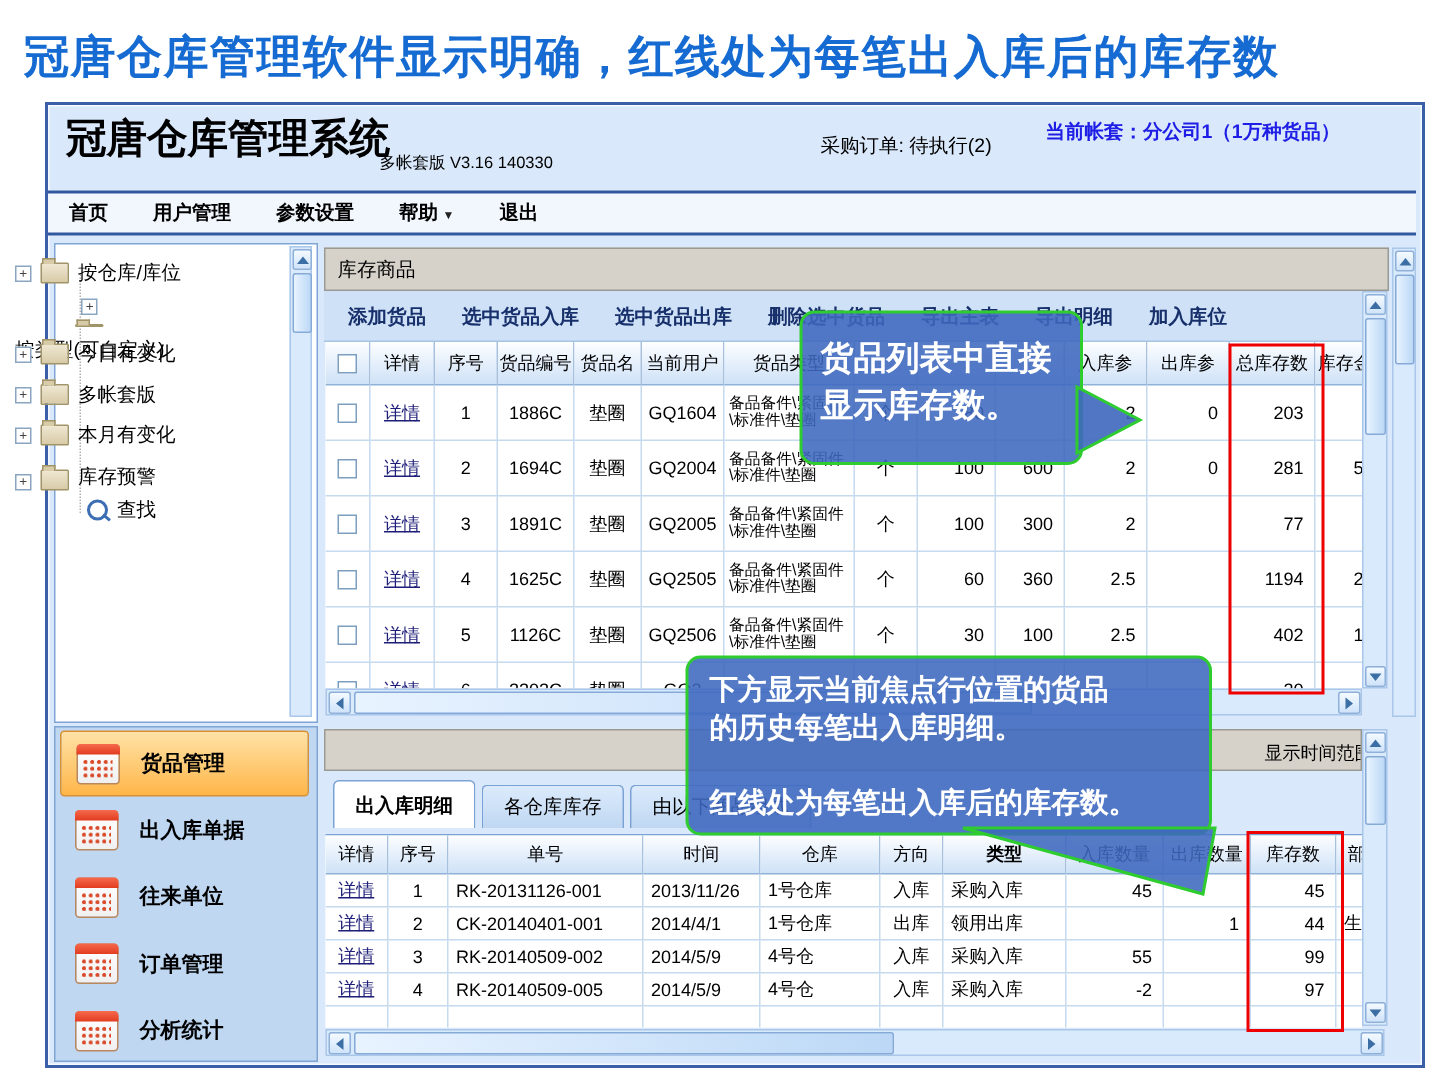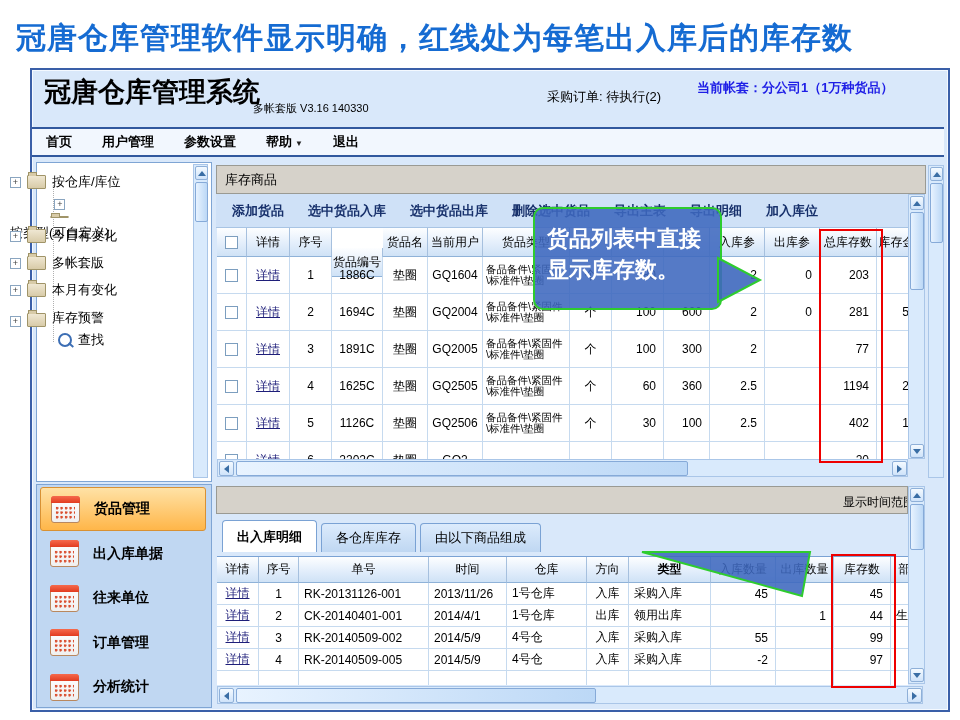--- a/index.html
+++ b/index.html
@@ -192,21 +192,21 @@
       <span class="tb-item">加入库位</span>
     </div>
 
   <div class="abs tablehost" id="main-table">
       <div class="trow" style="height: 29px;">
         <div class="tcell th" style="width: 30px; height: 29px;">
           <div class="cbx"></div>
         </div>
         <div class="tcell th" style="width: 43px; height: 29px;">详情</div>
         <div class="tcell th" style="width: 42px; height: 29px;">序号</div>
-        <div class="tcell th" style="width: 51px; height: 29px; margin-top: 20px;">货品编号</div>
+        <div class="tcell th" style="width: 51px; height: 29px;">货品编号</div>
         <div class="tcell th" style="width: 45px; height: 29px;">货品名</div>
         <div class="tcell th" style="width: 55px; height: 29px;">当前用户</div>
         <div class="tcell th" style="width: 87px; height: 29px;">货品类型</div>
         <div class="tcell th" style="width: 42px; height: 29px;"></div>
         <div class="tcell th" style="width: 52px; height: 29px;"></div>
         <div class="tcell th" style="width: 46px; height: 29px;"></div>
         <div class="tcell th" style="width: 55px; height: 29px;">入库参</div>
         <div class="tcell th" style="width: 55px; height: 29px;">出库参</div>
         <div class="tcell th" style="width: 57px; height: 29px;">总库存数</div>
         <div class="tcell th" style="width: 40px; height: 29px;">库存金</div>
@@ -483,17 +483,23 @@
 
   <div class="abs redbox" style="left:831px;top:554px;width:61px;height:130px;"></div>
 
   <div class="abs callout" id="callout-1">
       <div>货品列表中直接</div>
       <div>显示库存数。</div>
     </div>
   <svg class="tailsvg" style="left:716px;top:252px;" width="48" height="52">
     <polygon points="2,6 44,28 2,50" fill="rgba(62,104,190,0.9)" stroke="#2ecc2e" stroke-width="2"></polygon>
   </svg>
+  <div class="abs callout" id="callout-2">
+      <div>下方显示当前焦点行位置的货品</div>
+      <div>的历史每笔出入库明细。</div>
+      <div>&nbsp;</div>
+      <div>红线处为每笔出入库后的库存数。</div>
+    </div>
   <svg class="tailsvg" style="left:636px;top:548px;" width="180" height="52">
     <polygon points="6,4 174,4 166,48" fill="rgba(62,104,190,0.88)" stroke="#2ecc2e" stroke-width="2"></polygon>
   </svg>
 
 </div>
 
 </body></html>

